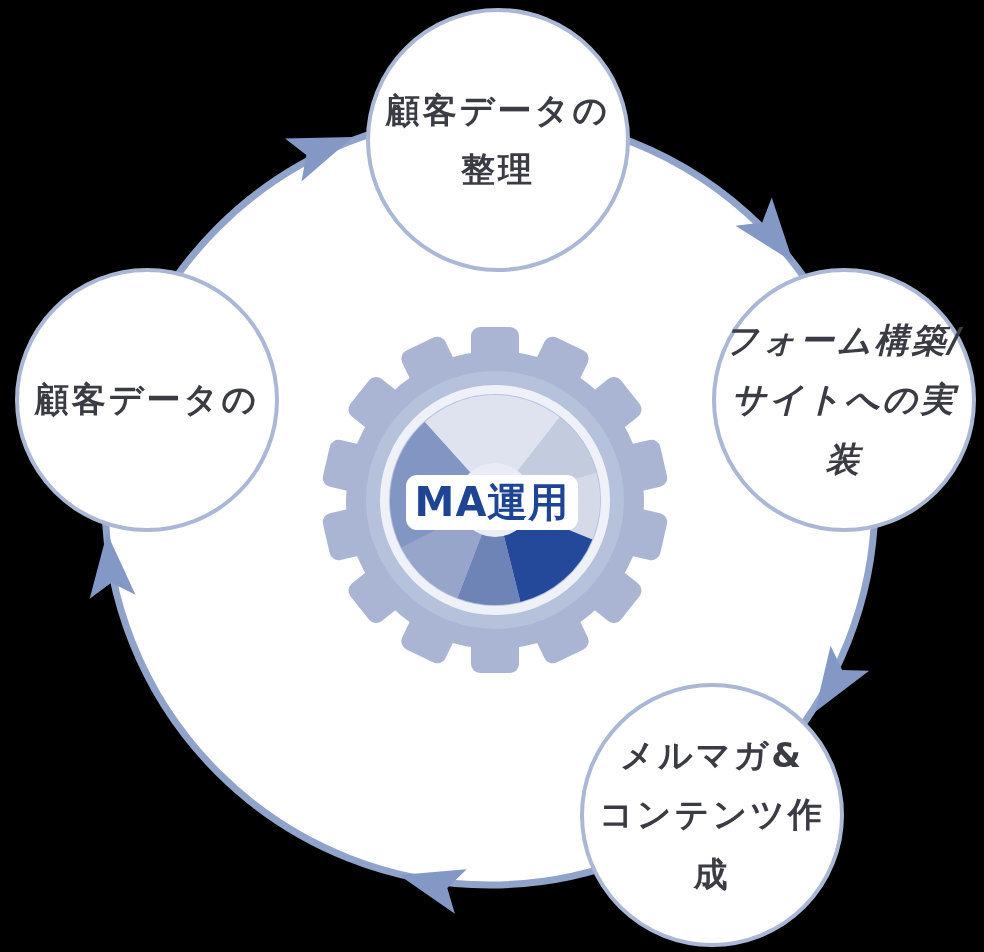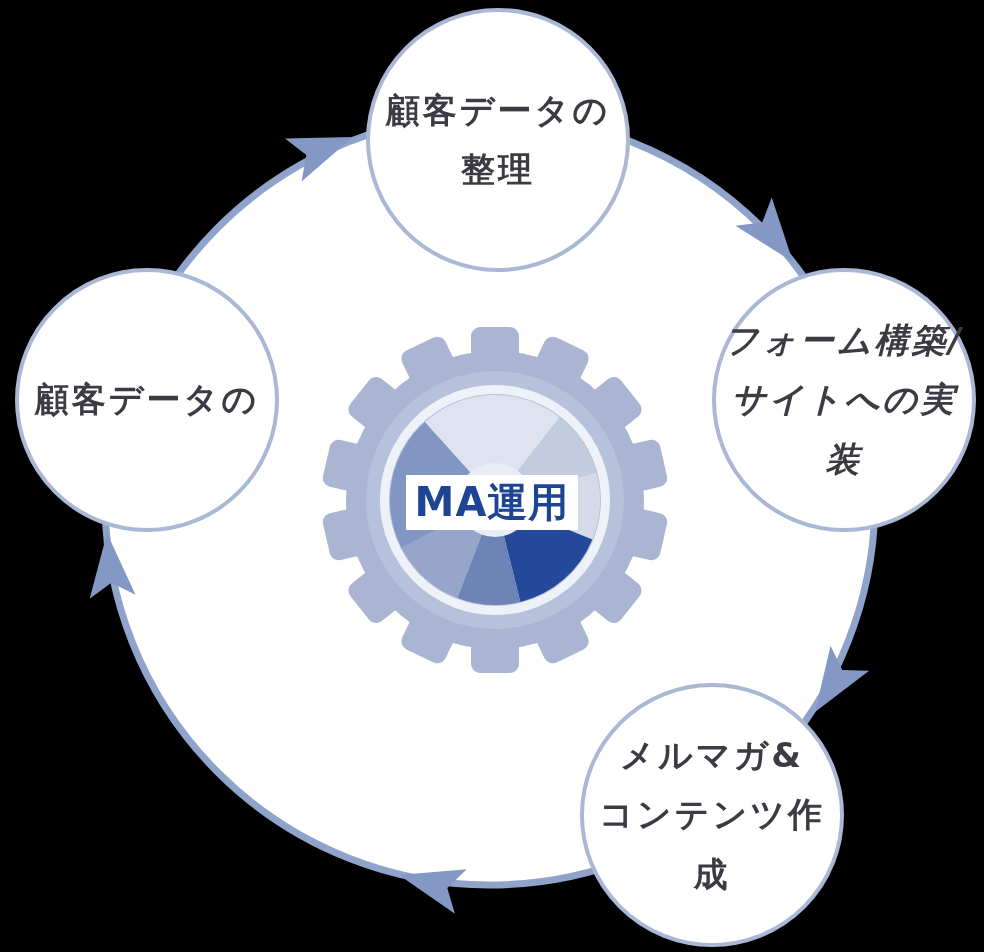--- a/index.html
+++ b/index.html
@@ -37,20 +37,21 @@
   .center-label{
     position:absolute;
     left:406px;top:475px;
     width:172px;height:55px;
     background:#ffffff;
     display:flex;align-items:center;justify-content:center;
     font-size:40px;
     font-weight:700;
     color:#1e4494;
     letter-spacing:1px;
+    border-radius:11px;
   }
 </style>
 </head>
 <body>
 
 <div class="stage">
 
   <svg width="984" height="952" viewBox="0 0 984 952">
 
     <circle cx="490" cy="500" r="385" fill="#ffffff" stroke-width="7" stroke="#90a3ca"></circle>

